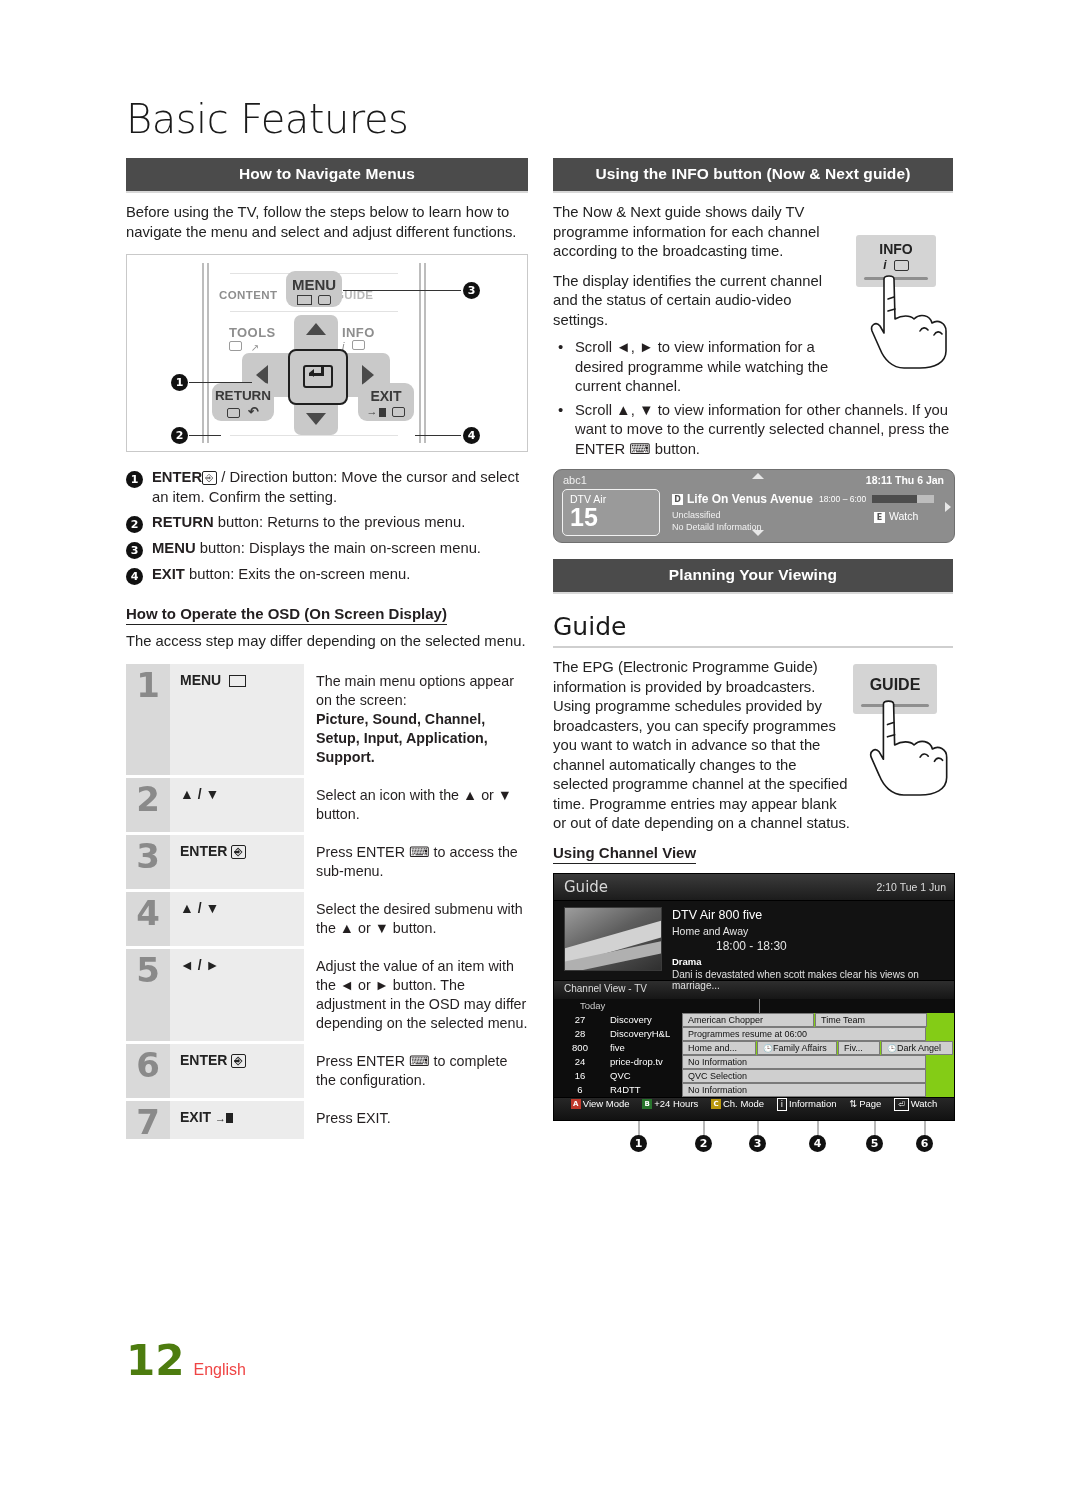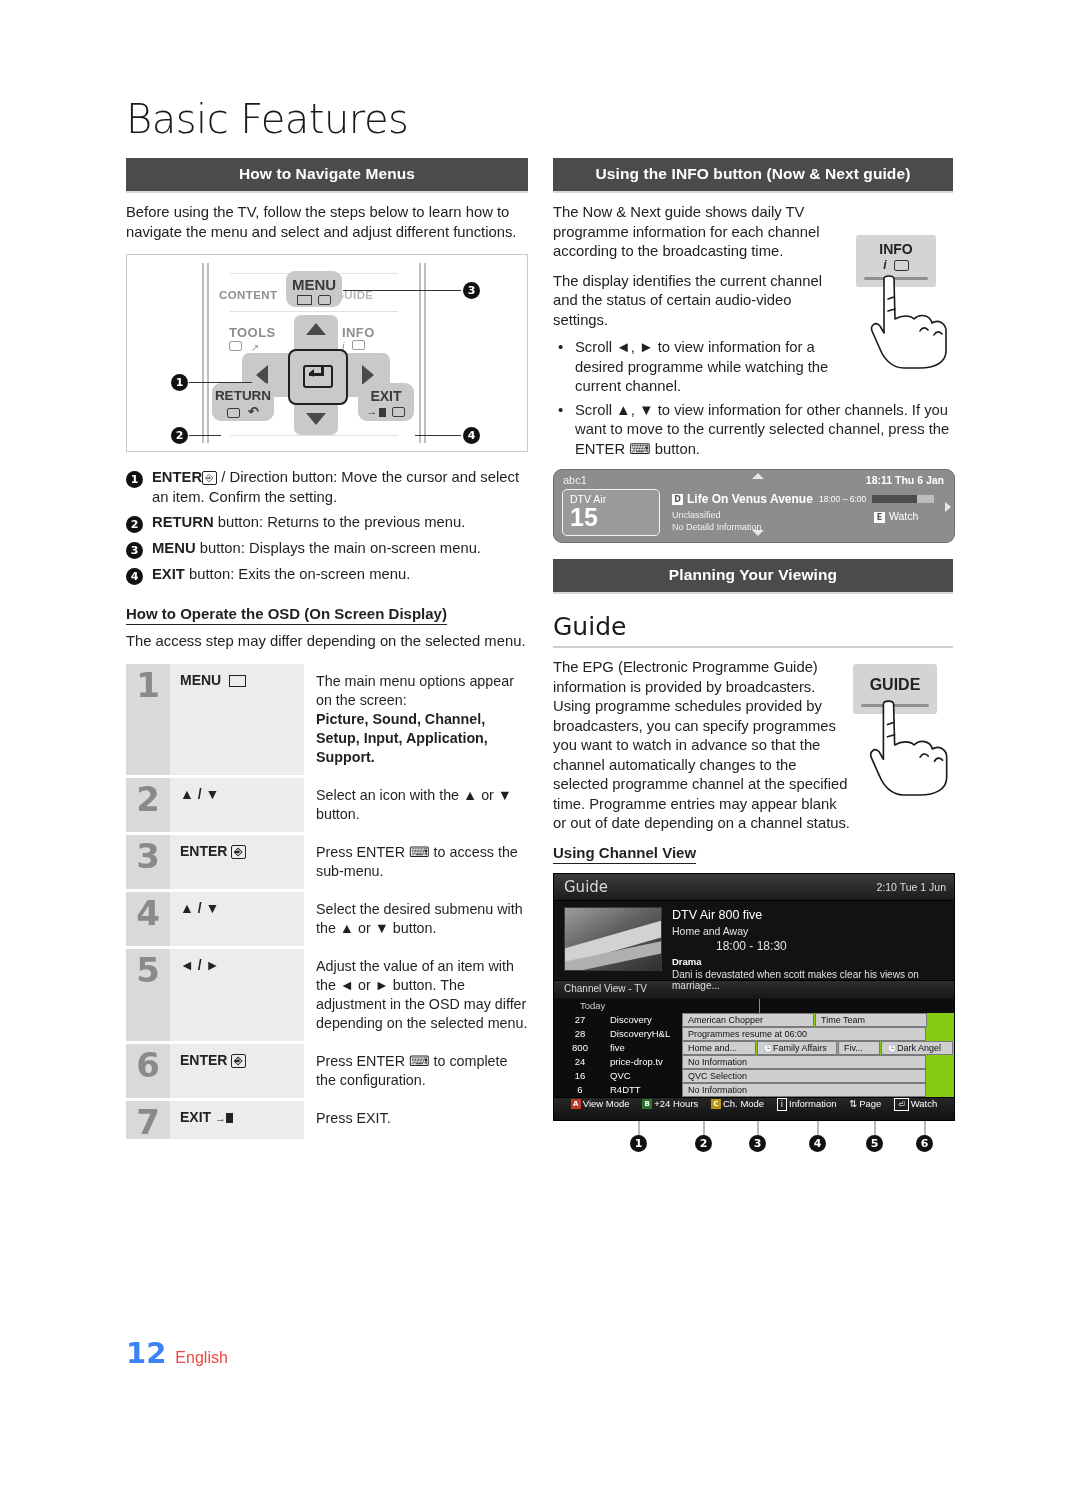--- a/index.html
+++ b/index.html
@@ -210,21 +210,21 @@
     line-height:11px;vertical-align:middle;margin-right:2px;
     font-family:"DejaVu Sans",sans-serif;
   }
 
   .guide-callouts{position:relative;height:42px;width:400px;margin-top:0;}
   .guide-callouts .stem{position:absolute;width:2px;height:16px;background:#b8b8b8;top:0;}
   .guide-callouts .cnum{position:absolute;top:14px;}
 
   
   .footer{position:absolute;left:126px;top:1336px;}
-  .footer .pno{font-size:29px;font-weight:bold;font-family:"DejaVu Sans",sans-serif;color:#3b82f6;}
+  .footer .pno{font-size:42px;font-weight:bold;font-family:"DejaVu Sans",sans-serif;color:#4d7c0f;}
   .footer .lang{font-size:16px;margin-left:9px;color:#ef4444;}
 
   
   .hand{position:absolute;}
 </style>
 </head>
 <body>
 
 <div class="page">
 

